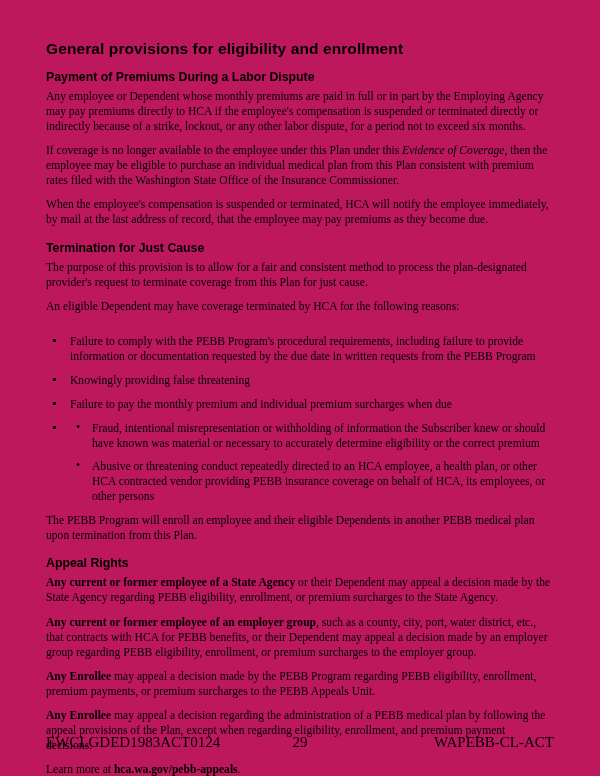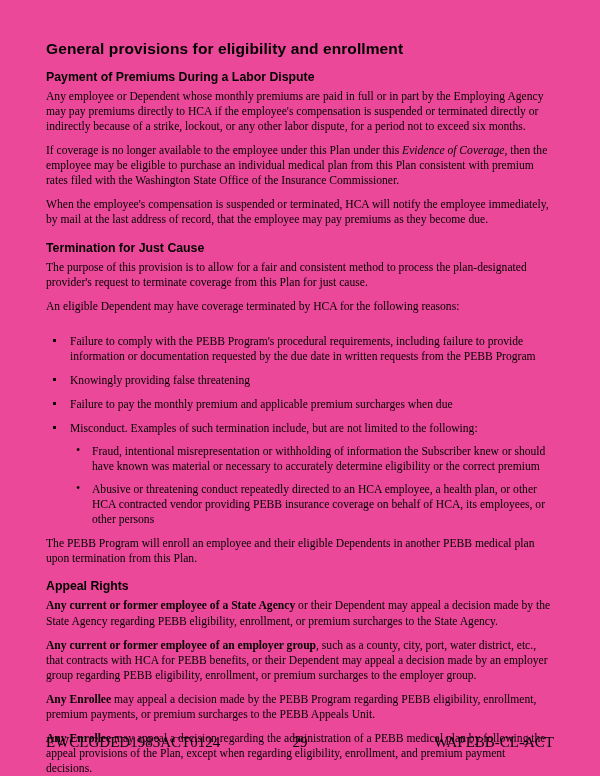--- a/index.html
+++ b/index.html
@@ -4,21 +4,21 @@
 <style>
   html, body {
     margin: 0;
     padding: 0;
     background: #ffffff;
   }
   .page {
     position: relative;
     width: 600px;
     height: 776px;
-    background: #ec4899;
+    background: #be185d;
     box-sizing: border-box;
     overflow: hidden;
   }
   .content {
     position: absolute;
     left: 46px;
     top: 40px;
     width: 508px;
   }
   h1.doc-title {
@@ -143,23 +143,22 @@
     <p class="body-text"><span>If coverage is no longer available to the employee under this Plan under this </span><span class="it">Evidence of Coverage</span><span>, then the employee may be eligible to purchase an individual medical plan from this Plan consistent with premium rates filed with the Washington State Office of the Insurance Commissioner.</span></p>
     <p class="body-text">When the employee's compensation is suspended or terminated, HCA will notify the employee immediately, by mail at the last address of record, that the employee may pay premiums as they become due.</p>
 
     <h2 class="section-head">Termination for Just Cause</h2>
     <p class="body-text">The purpose of this provision is to allow for a fair and consistent method to process the plan-designated provider's request to terminate coverage from this Plan for just cause.</p>
     <p class="body-text tight">An eligible Dependent may have coverage terminated by HCA for the following reasons:</p>
 
     <ul class="bullets square">
       <li>Failure to comply with the PEBB Program's procedural requirements, including failure to provide information or documentation requested by the due date in written requests from the PEBB Program</li>
       <li>Knowingly providing false threatening</li>
-      <li>Failure to pay the monthly premium and applicable premium surcharges when due</li>
+      <li>Failure to pay the monthly premium and individual premium surcharges when due</li>
       <li>
-        <span>Misconduct. Examples of such termination include, but are not limited to the following:</span>
         <ul class="sub-bullets">
           <li>Fraud, intentional misrepresentation or withholding of information the Subscriber knew or should have known was material or necessary to accurately determine eligibility or the correct premium</li>
           <li>Abusive or threatening conduct repeatedly directed to an HCA employee, a health plan, or other HCA contracted vendor providing PEBB insurance coverage on behalf of HCA, its employees, or other persons</li>
         </ul>
       </li>
     </ul>
 
     <p class="body-text">The PEBB Program will enroll an employee and their eligible Dependents in another PEBB medical plan upon termination from this Plan.</p>
 
     <h2 class="section-head">Appeal Rights</h2>

